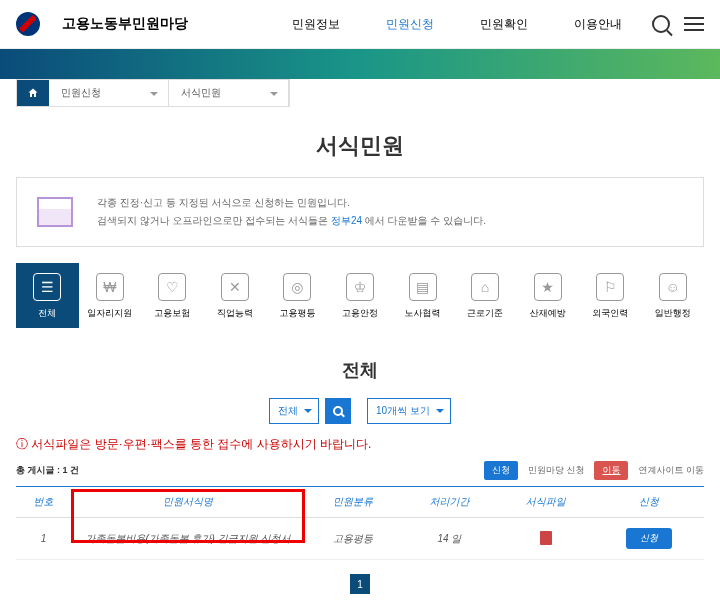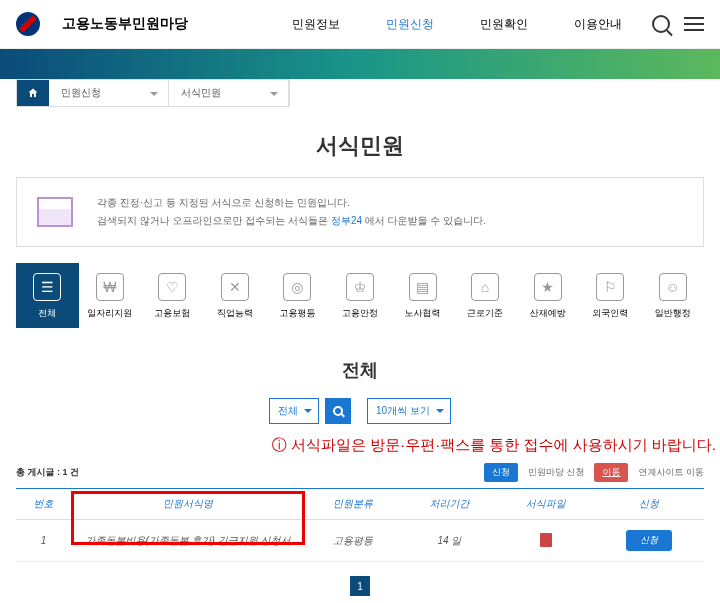--- a/index.html
+++ b/index.html
@@ -35,21 +35,21 @@
 .cat.active .cat-icon { border-color: #fff; color: #fff; }
 .cat-label { font-size: 9px; }
 .section-title { text-align: center; font-size: 18px; padding: 30px 0 16px; color: #333; }
 .search-row { display: flex; justify-content: center; gap: 6px; padding: 0 16px 12px; }
 .sel { border: 1px solid #1976d2; height: 26px; font-size: 10px; padding: 0 20px 0 8px; color: #1976d2; background: #fff; position: relative; display: flex; align-items: center; }
 .sel::after { content: ''; position: absolute; right: 6px; border: 4px solid transparent; border-top-color: #1976d2; top: 10px; }
 .search-input { border: 1px solid #ccc; height: 26px; width: 200px; font-size: 10px; padding: 0 8px; }
 .search-btn { width: 26px; height: 26px; background: #1976d2; display: flex; align-items: center; justify-content: center; }
 .search-btn .mag { width: 10px; height: 10px; border: 2px solid #fff; border-radius: 50%; position: relative; }
 .search-btn .mag::after { content: ''; position: absolute; width: 5px; height: 2px; background: #fff; transform: rotate(45deg); bottom: -2px; right: -4px; }
-.notice { font-size: 15px; color: #c00; padding: 0 4px 8px; text-align: right; }
+.notice { font-size: 12px; color: #c00; padding: 0 16px 8px; }
 .legend { display: flex; align-items: center; gap: 10px; padding: 0 16px 6px; font-size: 9px; }
 .count { color: #333; margin-right: auto; font-weight: bold; }
 .badge { padding: 3px 8px; border-radius: 2px; color: #fff; font-size: 9px; }
 .badge-blue { background: #1976d2; }
 .badge-red { background: #d9534f; text-decoration: underline; }
 .legend-text { color: #666; }
 .tbl { width: calc(100% - 32px); margin: 0 16px; border-collapse: collapse; font-size: 10px; font-style: italic; }
 .tbl th { border-top: 1px solid #1976d2; border-bottom: 1px solid #ddd; padding: 8px 4px; color: #1976d2; font-weight: normal; }
 .tbl td { padding: 10px 4px; text-align: center; color: #555; border-bottom: 1px solid #eee; }
 .hl-col { position: relative; }

